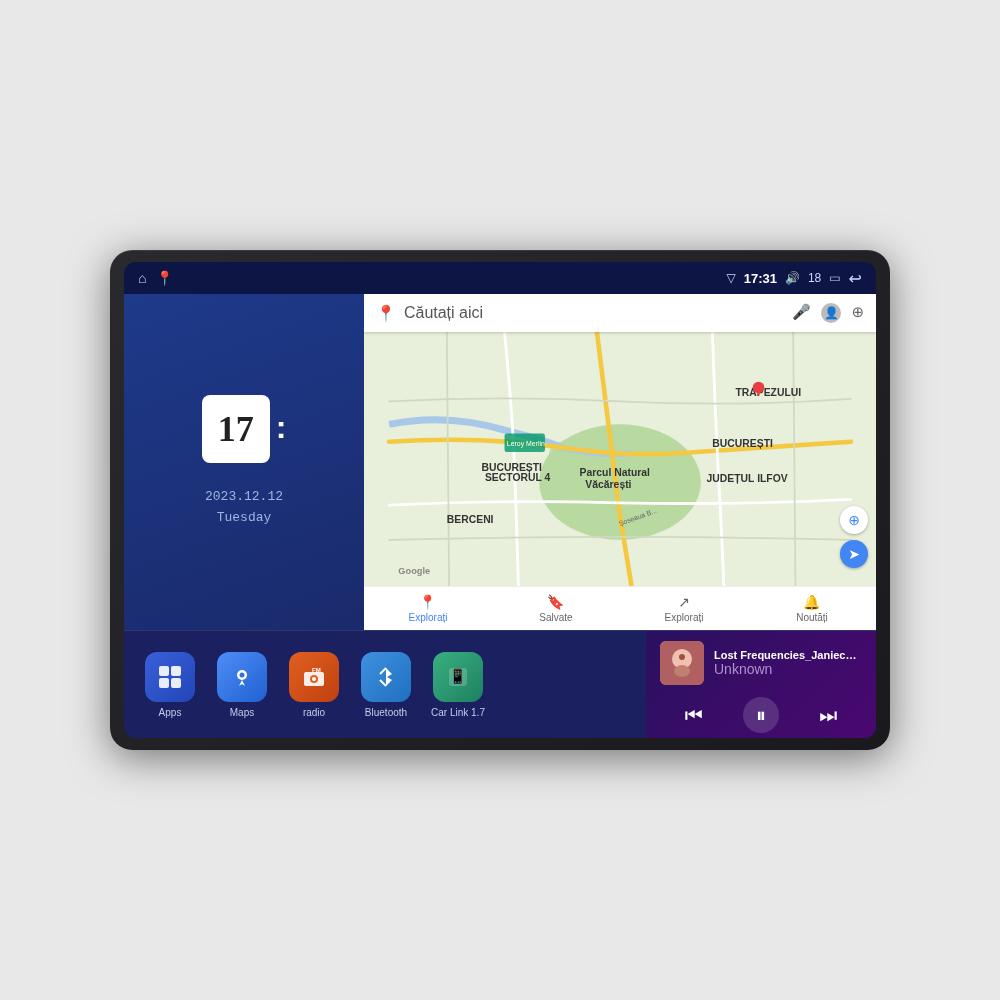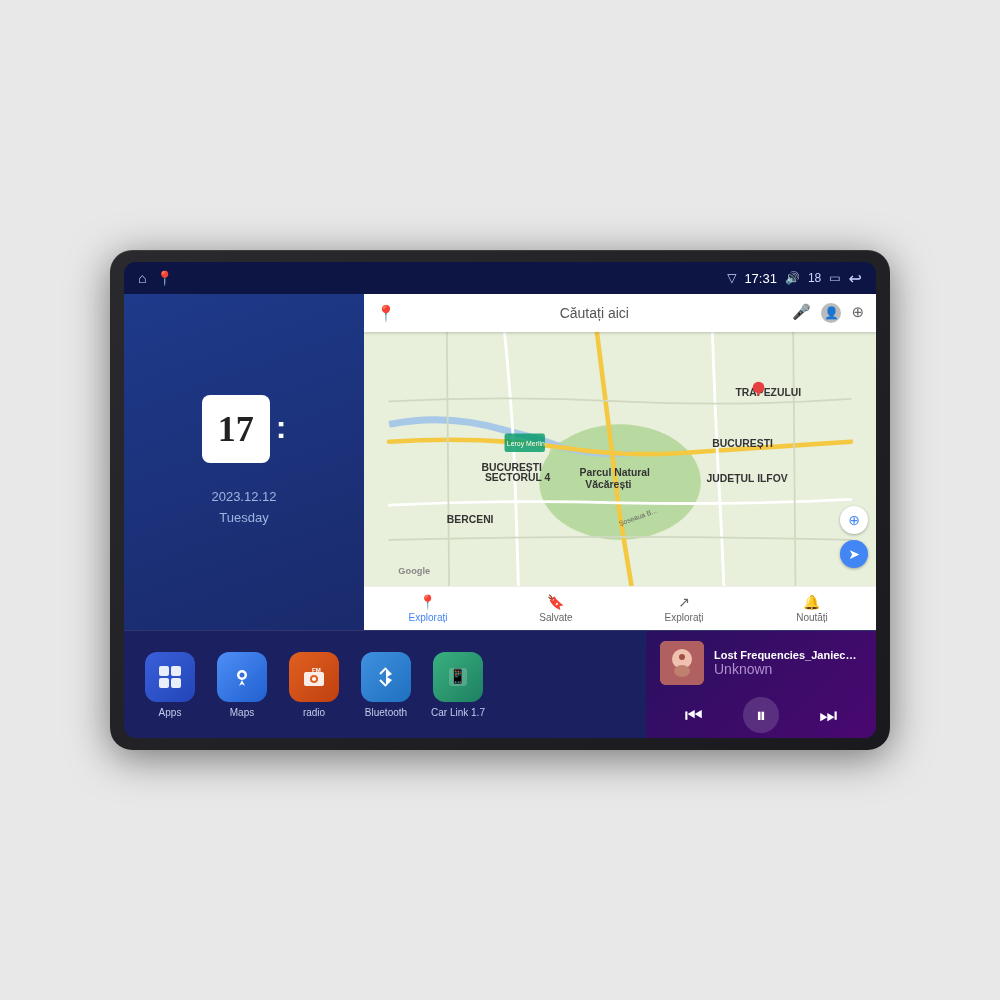--- a/index.html
+++ b/index.html
@@ -58,21 +58,21 @@
     .status-right {
       display: flex;
       align-items: center;
       gap: 8px;
       color: #cdd6ff;
       font-size: 12px;
     }
 
     .status-time {
       font-size: 13px;
-      font-weight: normal;
+      font-weight: bold;
       color: white;
     }
 
     
     .main-content {
       flex: 1;
       display: flex;
       flex-direction: column;
       overflow: hidden;
     }
@@ -121,20 +121,21 @@
       font-size: 32px;
       font-weight: bold;
       margin-bottom: 4px;
     }
 
     .clock-date {
       text-align: center;
       color: #a0b4e0;
       font-size: 13px;
       line-height: 1.6;
+      font-family: Liberation Mono, monospace;
     }
 
     
     .map-widget {
       flex: 1;
       background: #e8f0d8;
       display: flex;
       flex-direction: column;
       position: relative;
       overflow: hidden;
@@ -151,23 +152,22 @@
       z-index: 2;
     }
 
     .map-pin-icon {
       color: #4285f4;
       font-size: 16px;
     }
 
     .map-search-text {
       flex: 1;
-      font-size: 14px;
+      font-size: 16px;
       color: #555;
-      text-align: center;
     }
 
     .map-search-icons {
       display: flex;
       gap: 10px;
       color: #666;
       font-size: 15px;
     }
 
     .map-area {

